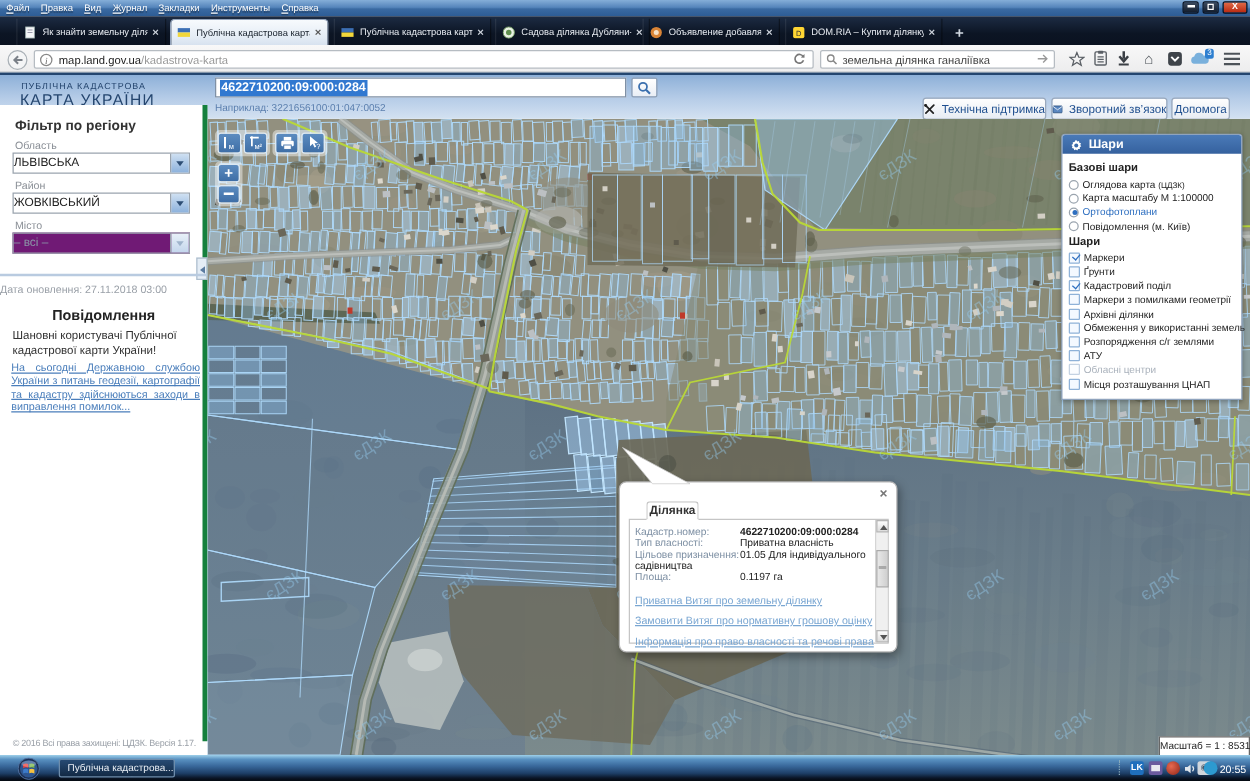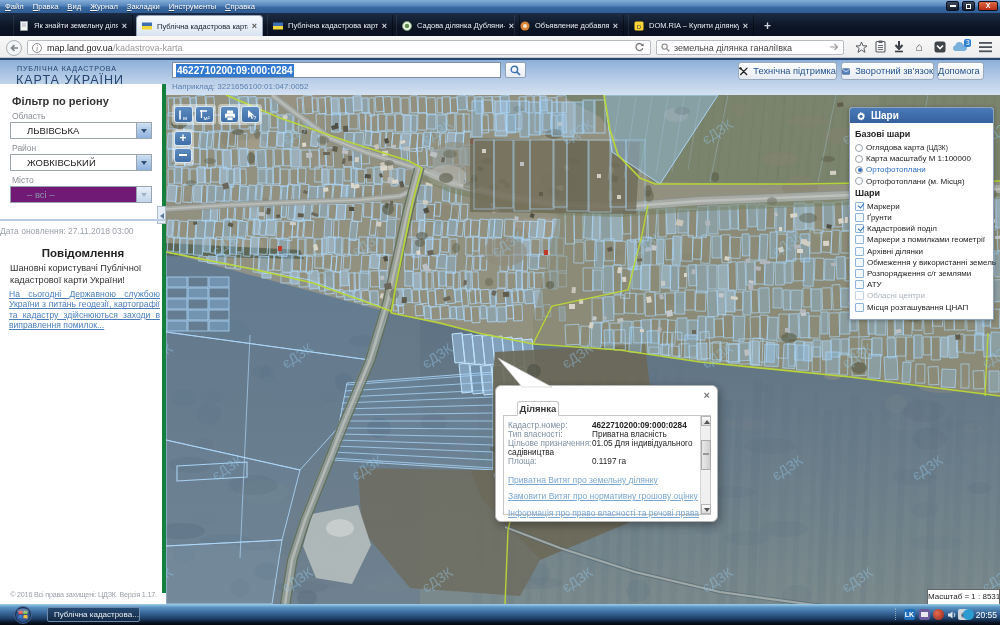--- a/index.html
+++ b/index.html
@@ -32,26 +32,26 @@
 #searchbar .go{margin-left:auto;color:#888}
 .navico{top:38px;width:18px;height:18px;color:#4d5359;font-size:12px;text-align:center;line-height:18px}
 
 #pagehead{left:0;top:58px;width:1000px;height:37px;background:linear-gradient(180deg,#8db0d8 0%,#b7cde8 55%,#d3e1f1 100%);border-top:2px solid #24466f}
 #logo1{left:17px;top:65px;font-size:7.1px;letter-spacing:0.8px;color:#24456e}
 #logo2{left:16px;top:73px;font-size:12.5px;letter-spacing:1px;color:#24456e}
 #srch{left:172px;top:62px;width:329px;height:16px;background:#fff;border:1px solid #7f90a5;font-size:10px;display:flex;align-items:center;padding-left:3px}
 #srch b{background:#3178d0;color:#fff;font-weight:bold;padding:1px 1px}
 #magbtn{left:505px;top:62px;width:21px;height:16px;background:linear-gradient(#fff,#e9eef5);border:1px solid #8fa0b5;border-radius:2px;text-align:center;font-size:10px;color:#3a6fae;line-height:15px}
 #hint{left:172px;top:82px;font-size:8px;color:#5b7fae}
-.hbtn{top:62px;height:18px;white-space:nowrap;background:linear-gradient(#fefefe,#e7ecf3);border:1px solid #9aa9bd;border-radius:3px;font-size:9.3px;color:#1f4f8f;display:flex;align-items:center;gap:5px}
+.hbtn{top:78px;height:18px;white-space:nowrap;background:linear-gradient(#fefefe,#e7ecf3);border:1px solid #9aa9bd;border-radius:3px;font-size:9.3px;color:#1f4f8f;display:flex;align-items:center;justify-content:center;gap:5px}
 
 #sidebar{left:0;top:84px;width:166px;height:509px;background:#fff;border-right:4px solid #15803d}
 #sidebar .h1{margin:11px 12px 2px;font-size:11px;font-weight:bold;color:#333}
 #sidebar .lbl{margin:4px 12px 1px;font-size:8.5px;color:#8a8f96}
-.sel{margin:1px 10px 0;height:17px;border:1px solid #9aa4ae;background:#fff;display:flex;align-items:center;font-size:9.5px;color:#222;position:relative;padding-left:16px}
+.sel{margin:1px 10px 0;height:17px;border:1px solid #9aa4ae;background:#fff;display:flex;align-items:center;font-size:9.5px;color:#222;position:relative;padding-left:0}
 .sel .db{position:absolute;right:0;top:0;width:15px;height:15px;background:linear-gradient(#cfe0f2,#8db2dc);border-left:1px solid #9aa4ae}
 .sel .db::after{content:"";position:absolute;left:4px;top:6px;border-left:3.5px solid transparent;border-right:3.5px solid transparent;border-top:4.5px solid #2d4d74}
 .sel.dis .db::after{border-top-color:#9fb4cc}
 .sel.dis{background:#701a75;color:#8b98a8}
 .sel.dis .db{background:linear-gradient(#e8f0f8,#c3d6ec);color:#9fb4cc}
 #collapser{left:157px;top:206px;width:9px;height:18px;background:#e4edf6;border:1px solid #aebecd}
 #collapser::after{content:"";position:absolute;left:2px;top:6px;border-top:3px solid transparent;border-bottom:3px solid transparent;border-right:4px solid #5b7ba0}
 #sep{left:0;top:219px;width:166px;height:2px;background:#b9cbe0}
 #upd{left:0;top:226px;width:166px;text-align:left;font-size:8.5px;color:#9aa0a8}
 #msgh{left:0;top:247px;width:166px;text-align:center;font-size:11.5px;font-weight:bold;color:#222}
@@ -1646,21 +1646,21 @@
     <div class="lrow">
           <span class="rad"></span>
           <span>Карта масштабу М 1:100000</span>
         </div>
     <div class="lrow sel2">
           <span class="rad on"></span>
           <span>Ортофотоплани</span>
         </div>
     <div class="lrow">
           <span class="rad"></span>
-          <span>Ортофотоплани (м. Місця)</span>
+          <span>Повідомлення (м. Київ)</span>
         </div>
     <div class="bh" style="margin-top:1px">Шари</div>
     <div class="lrow">
           <span class="chk on"></span>
           <span>Маркери</span>
         </div>
     <div class="lrow">
           <span class="chk"></span>
           <span>Ґрунти</span>
         </div>

